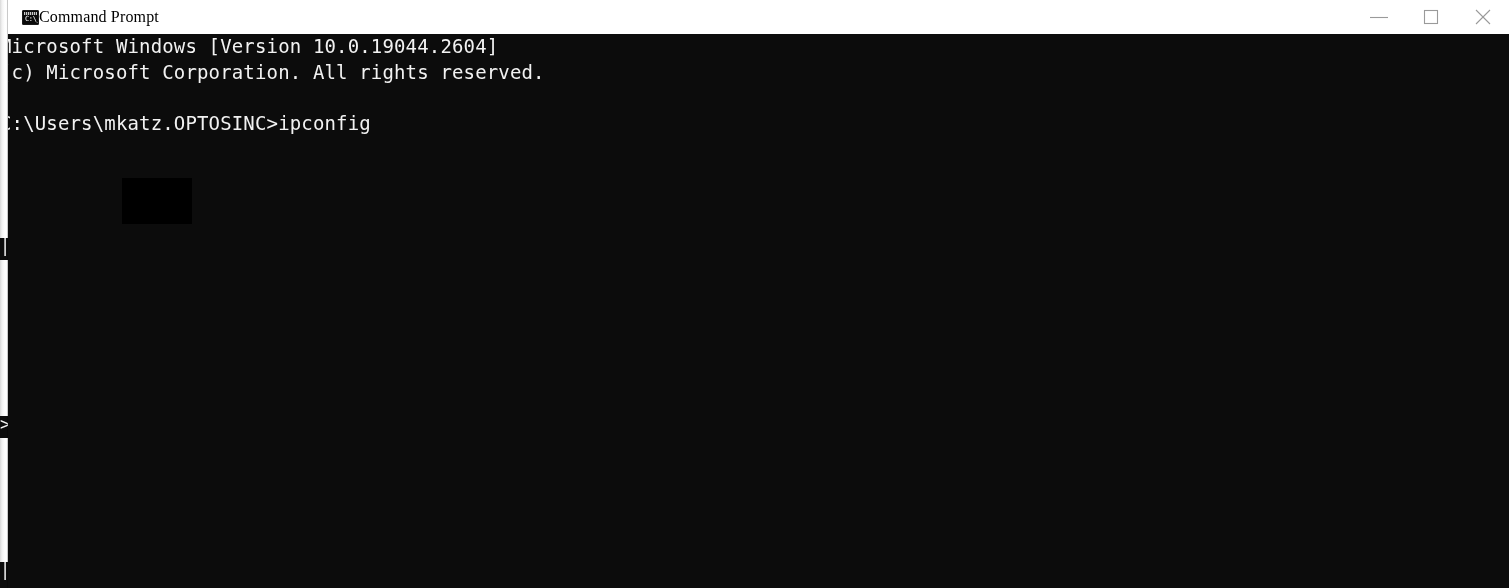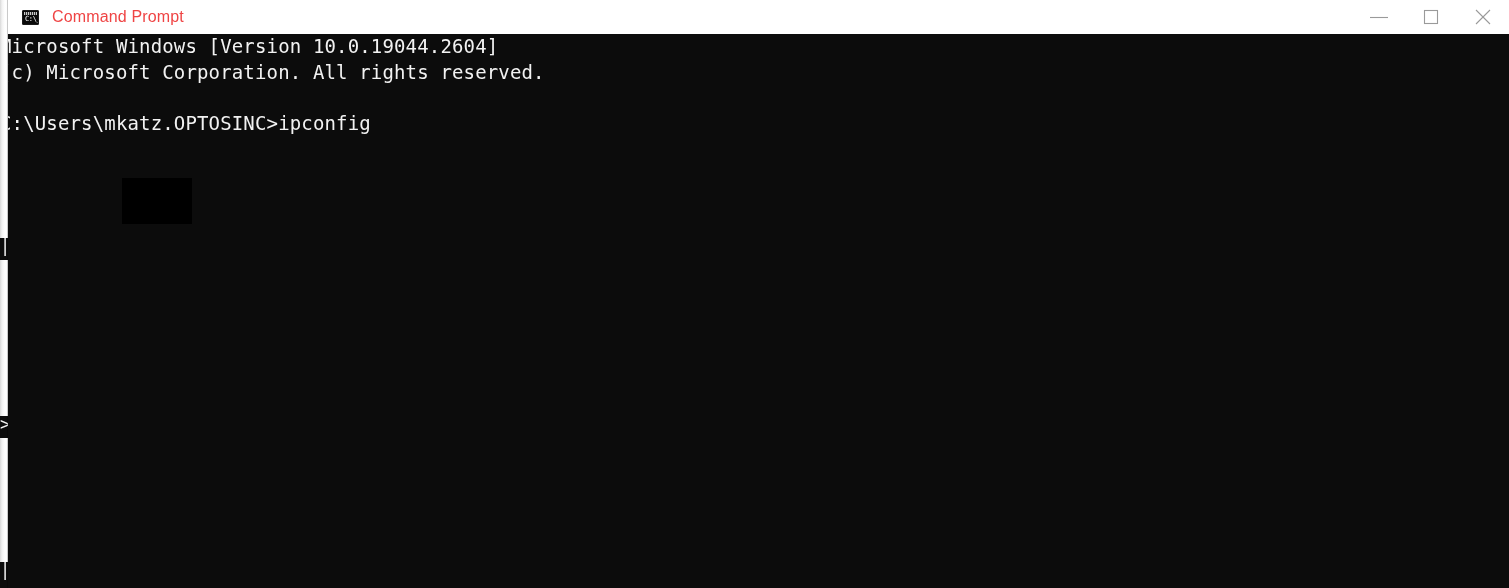--- a/index.html
+++ b/index.html
@@ -93,24 +93,23 @@
     left: 2px;
     top: 5px;
     color: #ffffff;
     font-family: "DejaVu Sans Mono", monospace;
     font-size: 7px;
     line-height: 7px;
     letter-spacing: -0.4px;
     white-space: nowrap;
   }
   #window-title {
-    margin-left: 13px;
-    font-family: Liberation Sans, sans-serif;
+    font-family: Liberation Serif, serif;
     font-size: 16px;
-    color: #ef4444;
+    color: #000000;
     letter-spacing: 0.15px;
     white-space: nowrap;
   }
 
   #window-controls {
     position: absolute;
     right: 0;
     top: 0;
     height: 34px;
     display: flex;

